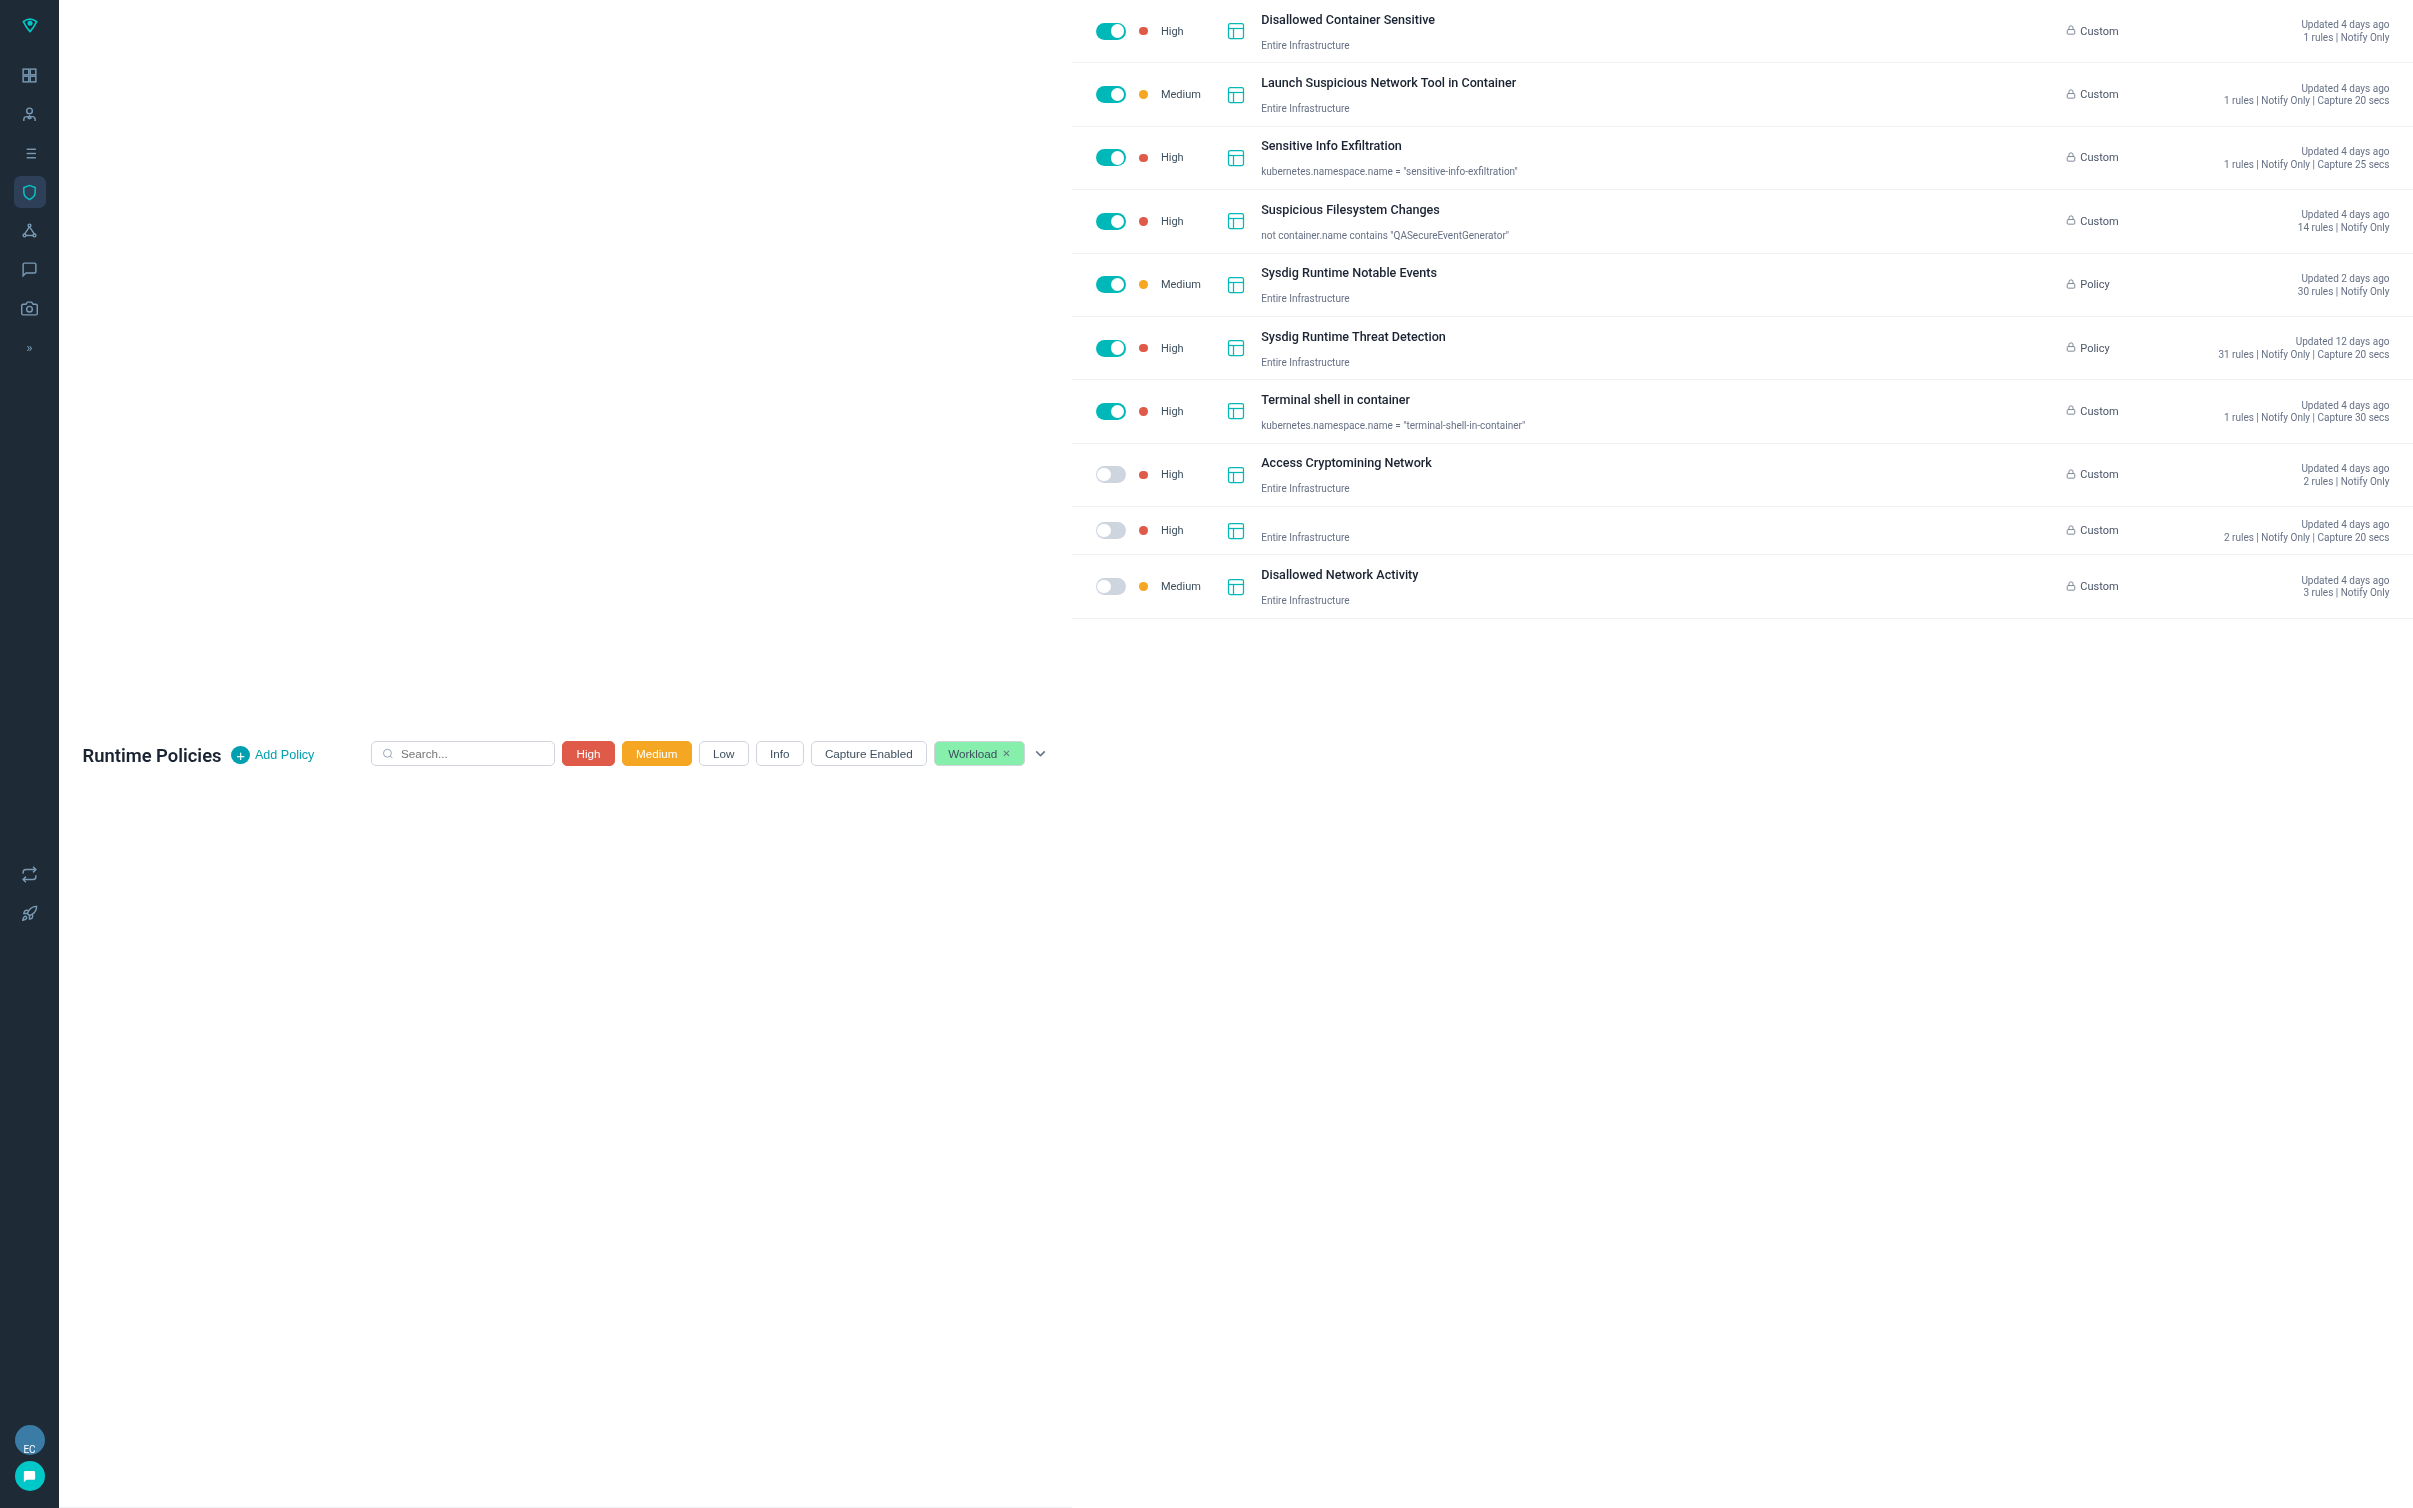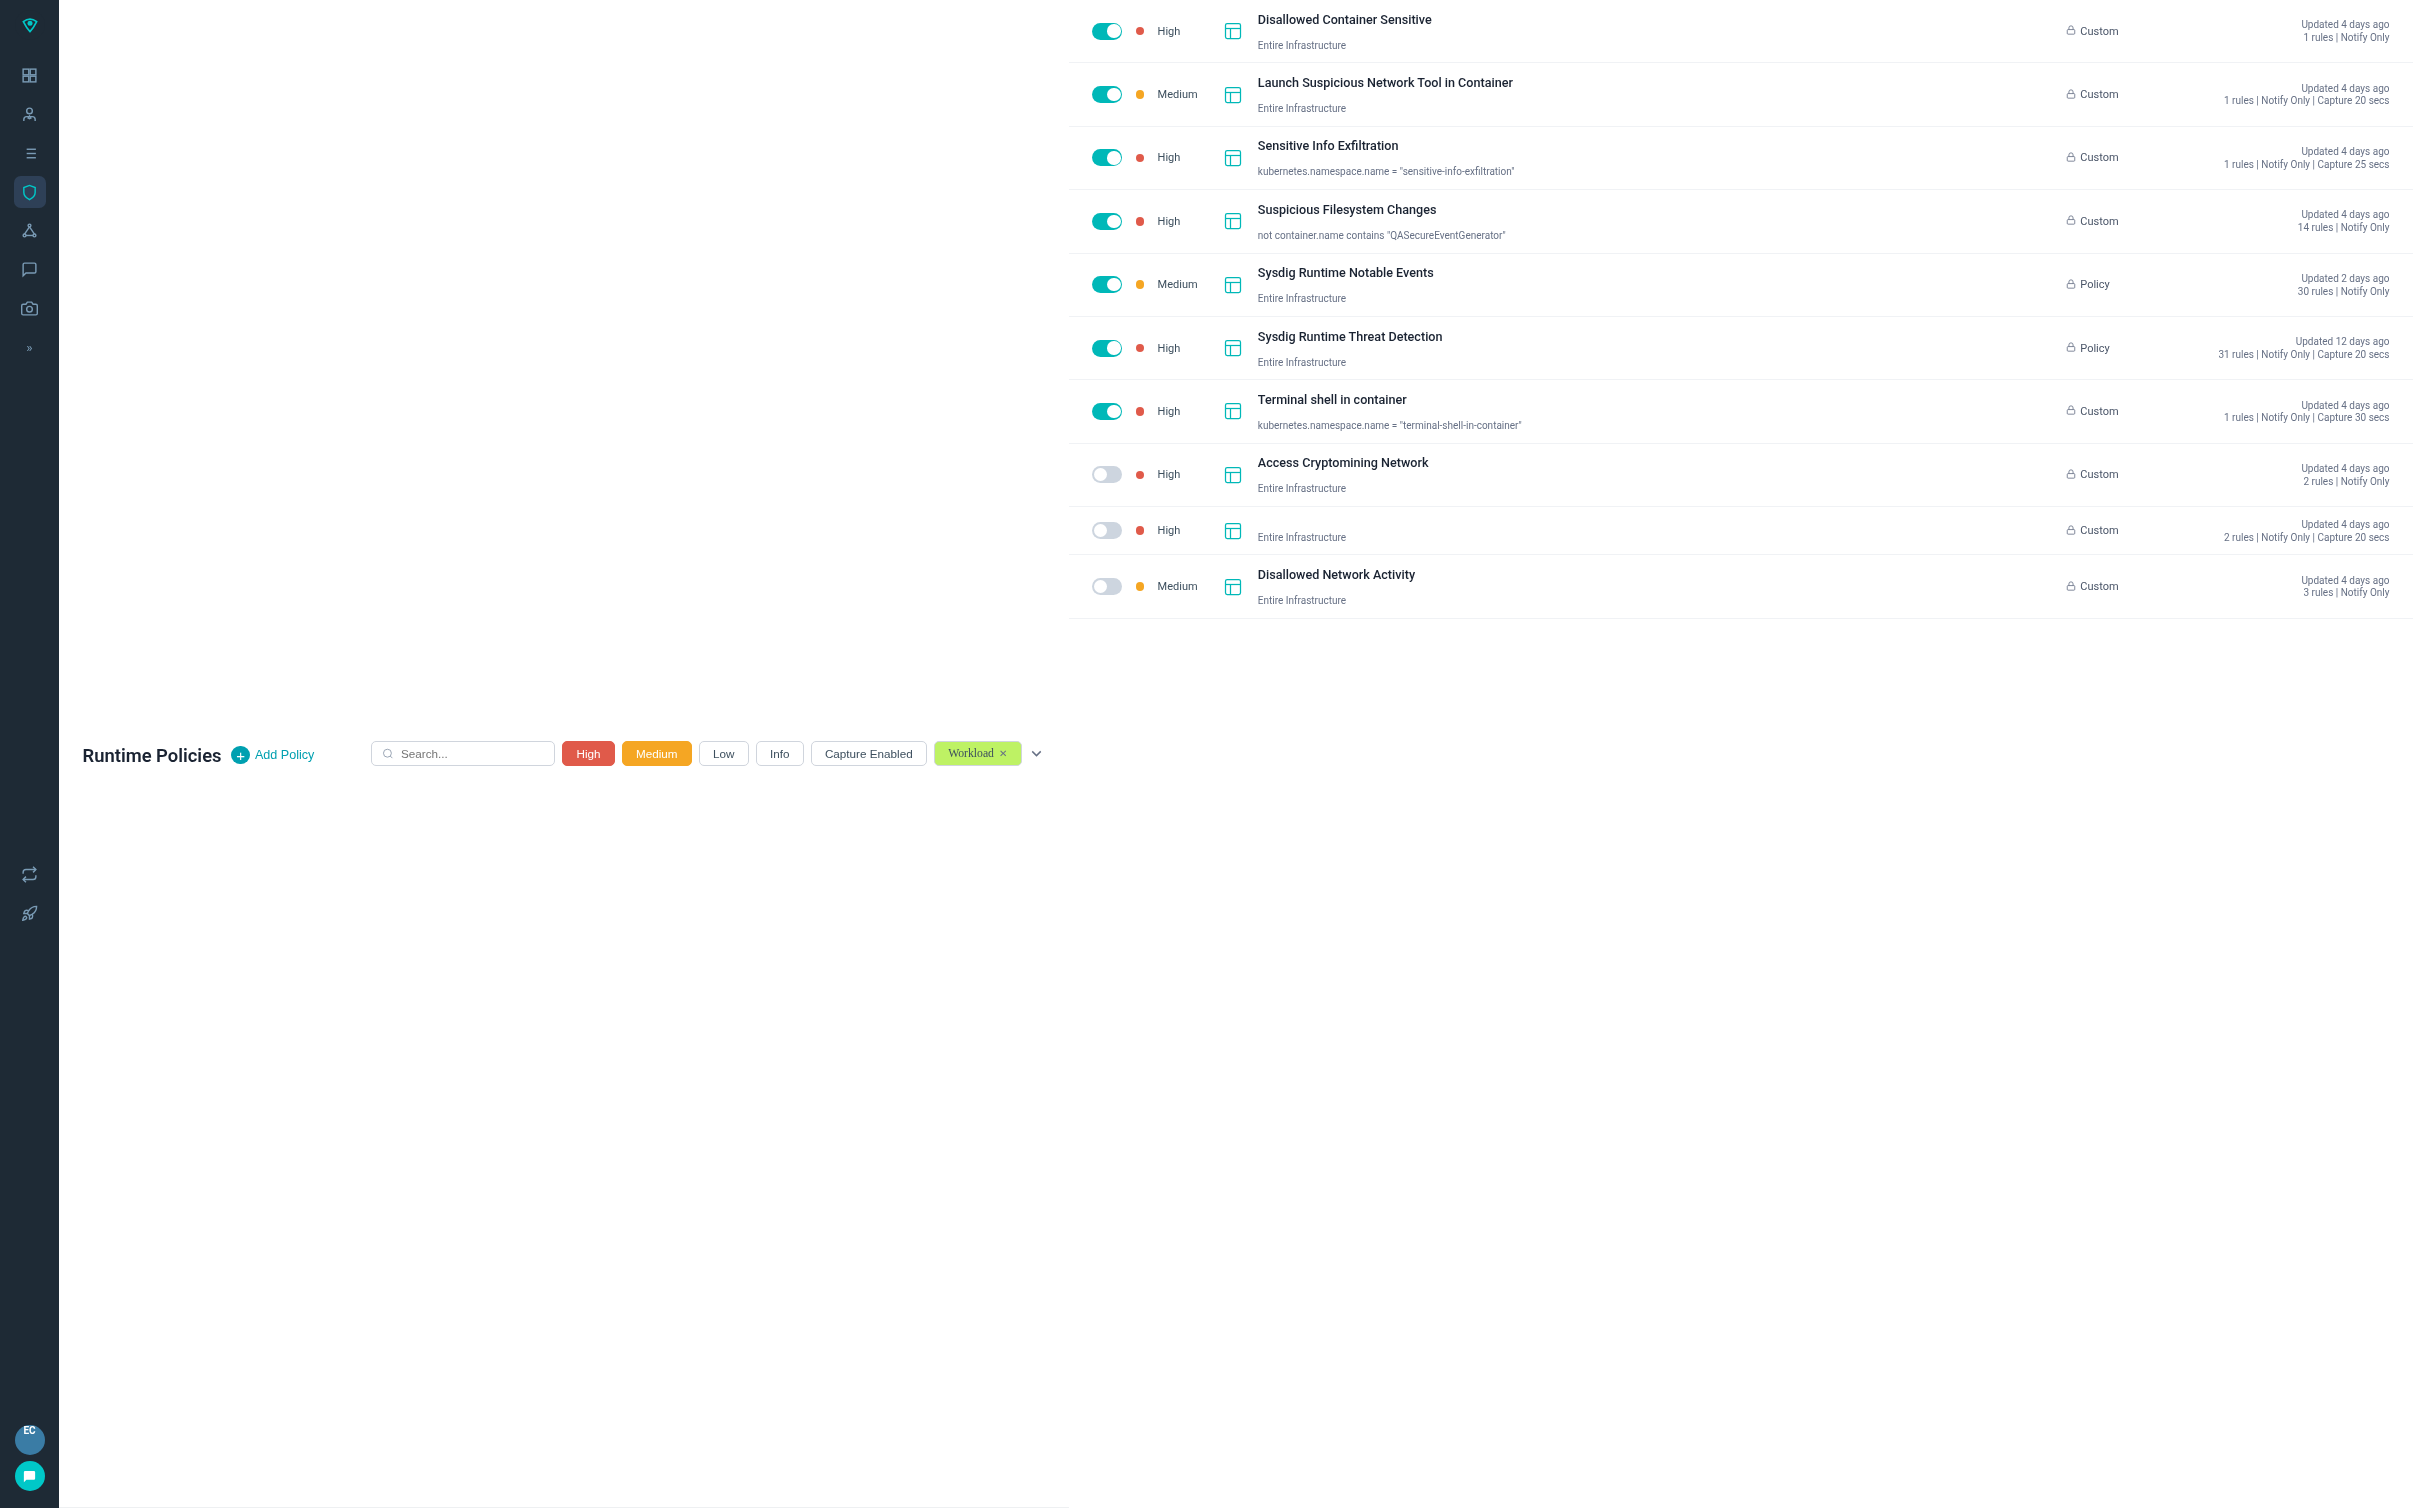--- a/index.html
+++ b/index.html
@@ -32,25 +32,25 @@
     .sidebar-icon.active {
       background: #2e4057;
       color: #00c8c8;
     }
     .sidebar-avatar {
       width: 30px;
       height: 30px;
       border-radius: 50%;
       background: #3a7ca5;
       display: flex;
-      align-items: flex-start;
+      align-items: flex-end;
       justify-content: center;
       color: #fff;
       font-size: 10px;
-      font-weight: 700;
+      font-weight: 400;
       margin-top: auto;
       cursor: pointer;
     }
     .sidebar-chat {
       width: 30px;
       height: 30px;
       border-radius: 50%;
       background: #00c8c8;
       display: flex;
       align-items: center;
@@ -149,27 +149,26 @@
       background: #e05a4a;
       color: #fff;
       border-color: #e05a4a;
     }
     .filter-btn.medium-active {
       background: #f5a623;
       color: #fff;
       border-color: #f5a623;
     }
     .filter-btn.workload-tag {
-      background: #bef264;
+      background: #86efac;
       border: 0.8px solid #d0d5dd;
       color: #3d4f5e;
       display: flex;
       align-items: center;
       gap: 5px;
-      font-family: Liberation Serif, serif;
     }
     .filter-btn .close-x {
       font-size: 10px;
       color: #667085;
     }
     .filter-dropdown {
       margin-left: auto;
       display: flex;
       align-items: center;
       cursor: pointer;

